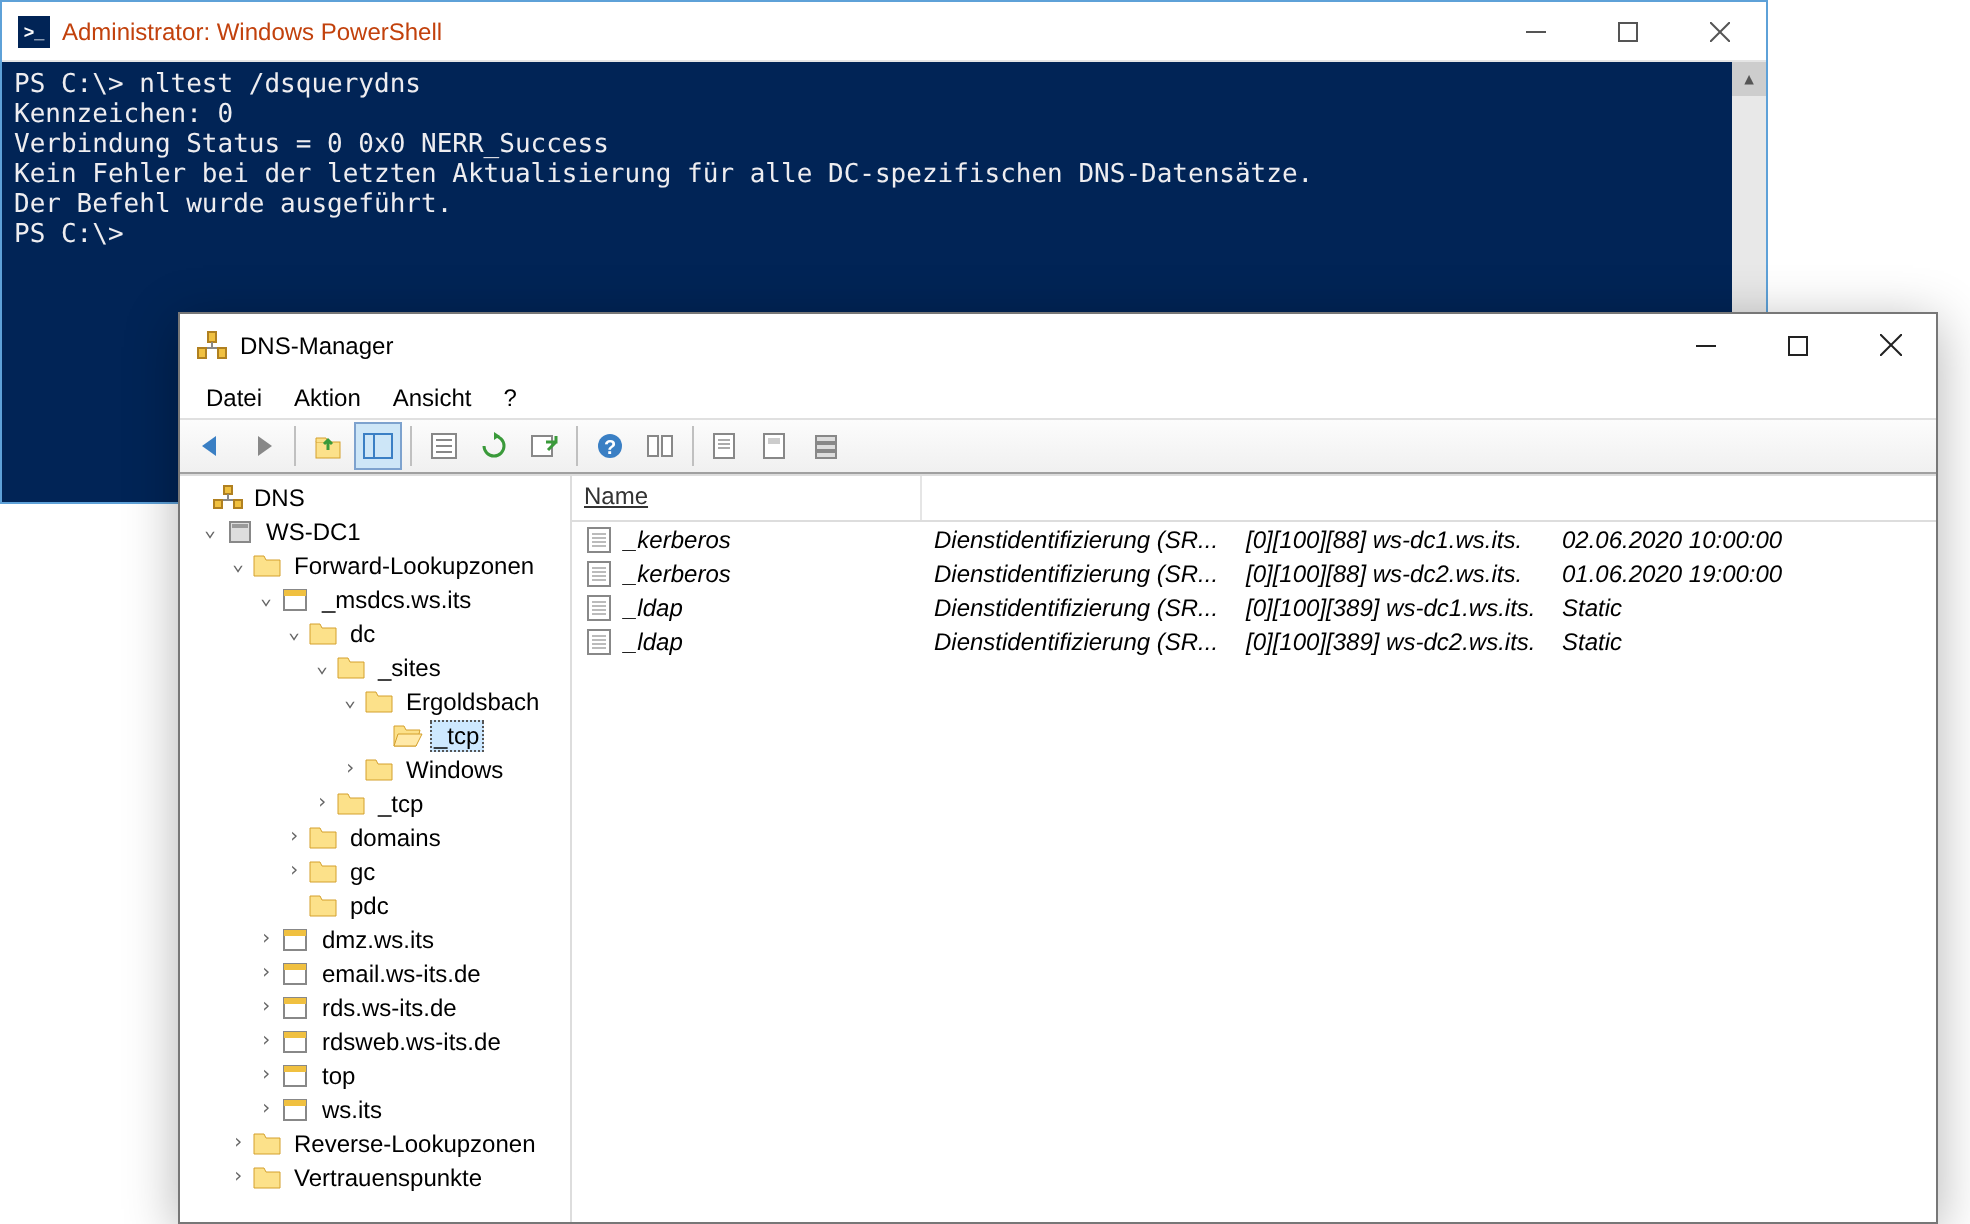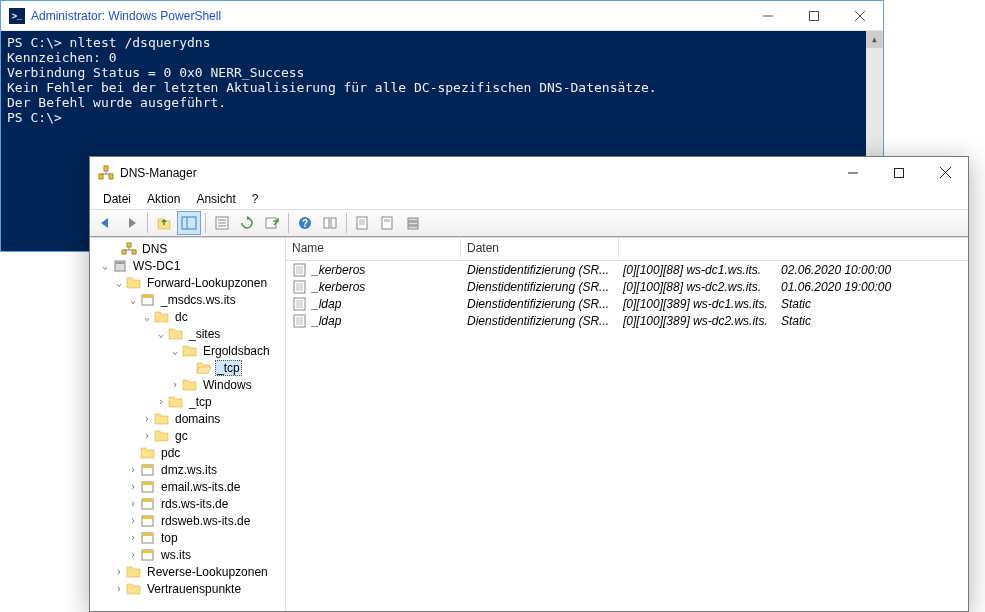--- a/index.html
+++ b/index.html
@@ -2,21 +2,21 @@
 <html><head>
 <meta charset="utf-8">
 <style>
 * { box-sizing: border-box; margin: 0; padding: 0; }
 body { font-family: "Segoe UI", Tahoma, sans-serif; font-size: 12px; background: #fff; width: 985px; height: 612px; overflow: hidden; position: relative; }
 
 
 .ps-window { position: absolute; top: 0; left: 0; width: 884px; background: #fff; border: 1px solid #5ea1d8; }
 .ps-titlebar { height: 30px; background: #fff; display: flex; align-items: center; padding: 0 0 0 8px; border-bottom: 1px solid #e5e5e5; }
 .ps-icon { width: 16px; height: 16px; background: #012456; display: inline-flex; align-items: center; justify-content: center; color: #fff; font-size: 9px; font-weight: bold; margin-right: 6px; }
-.ps-title { flex: 1; color: #1d4ed8; font-size: 12px; }
+.ps-title { flex: 1; color: #c2410c; font-size: 12px; }
 .ps-ctrl { display: flex; }
 .ps-btn { width: 46px; height: 30px; display: flex; align-items: center; justify-content: center; color: #555; }
 .ps-body { background: #012456; color: #eeedf0; font-family: Consolas, monospace; font-size: 13px; padding: 4px 6px; height: 220px; white-space: pre; position: relative; line-height: 15px; }
 .ps-scroll { position: absolute; right: 0; top: 0; width: 17px; height: 100%; background: #e8e8e8; }
 .ps-scroll-btn { height: 17px; background: #cdcdcd; display:flex; align-items:center; justify-content:center; font-size:8px; color:#555;}
 .ps-scroll-track { height: calc(100% - 34px); }
 .ps-scroll-btn.bottom { position:absolute; bottom:0; width:100%; }
 
 
 .dns-window { position: absolute; top: 156px; left: 89px; width: 880px; height: 456px; background: #fff; border: 1px solid #777; box-shadow: 0 5px 25px rgba(0,0,0,0.3); display:flex; flex-direction:column; }
@@ -38,21 +38,21 @@
 .dns-tree { width: 196px; border-right: 1px solid #ddd; padding: 2px 0; overflow: hidden; font-size: 12px; }
 .tree-row { display: flex; align-items: center; height: 17px; white-space: nowrap; cursor: default; }
 .tree-row.selected .tree-label { background: #cde8ff; border: 1px dotted #555; padding: 0 1px; }
 .tree-toggle { width: 14px; text-align: center; color: #666; font-size: 10px; font-family: monospace; }
 .tree-icon { width: 16px; height: 14px; margin-right: 3px; display:inline-flex; align-items:center; justify-content:center; }
 .tree-label { padding: 0 2px; }
 .folder { fill: #fce18a; stroke: #d4a02c; stroke-width: 0.5; }
 
 .dns-list { flex: 1; display:flex; flex-direction:column; }
 .list-header { display: flex; height: 23px; border-bottom: 1px solid #ddd; background: #fff; }
-.list-header .col { padding: 3px 6px; border-right: 1px solid #e5e5e5; font-size: 12px; color: #333; }
+.list-header .col { padding: 3px 6px; border-right: 1px solid #e5e5e5; font-size: 12px; color: #333; text-decoration: underline; }
 .list-rows { flex:1; }
 .list-row { display: flex; height: 17px; align-items: center; font-size: 12px; font-style: italic; }
 .list-row .col { padding: 0 6px; overflow: hidden; white-space: nowrap; text-overflow: ellipsis; display:flex; align-items:center; }
 .col-name { width: 175px; }
 .col-typ { width: 156px; }
 .col-daten { width: 158px; }
 .col-zeit { width: 170px; }
 .rec-icon { width:16px; height:14px; margin-right:4px; display:inline-flex; align-items:center; justify-content:center; }
 
 svg { display: block; }
@@ -205,21 +205,21 @@
     <div class="tb-btn">
         <svg width="16" height="14">
           <rect x="3" y="2" width="10" height="3" fill="#ddd" stroke="#888"></rect>
           <rect x="3" y="6" width="10" height="3" fill="#ddd" stroke="#888"></rect>
           <rect x="3" y="10" width="10" height="3" fill="#ddd" stroke="#888"></rect>
         </svg>
       </div>
   </div>
   <div class="dns-body">
     <div class="dns-tree">
-      <div class="tree-row" style="padding-left:17px">
+      <div class="tree-row" style="padding-left:2px">
           <span class="tree-toggle"></span>
           <span class="tree-icon">
             <svg width="16" height="14">
               <rect x="6" y="1" width="4" height="4" fill="#f0c040" stroke="#b08020"></rect>
               <line x1="8" y1="5" x2="8" y2="8" stroke="#888"></line>
               <line x1="3" y1="8" x2="13" y2="8" stroke="#888"></line>
               <rect x="1" y="8" width="4" height="4" fill="#f0c040" stroke="#b08020"></rect>
               <rect x="11" y="8" width="4" height="4" fill="#f0c040" stroke="#b08020"></rect>
             </svg>
           </span>
@@ -320,21 +320,21 @@
         </div>
       <div class="tree-row" style="padding-left:50px">
           <span class="tree-toggle">›</span>
           <span class="tree-icon">
             <svg width="16" height="14">
               <path d="M1 4 L1 2 L6 2 L7 4 L14 4 L14 12 L1 12 Z" class="folder"></path>
             </svg>
           </span>
           <span class="tree-label">gc</span>
         </div>
-      <div class="tree-row" style="padding-left:36px">
+      <div class="tree-row" style="padding-left:50px">
           <span class="tree-toggle"></span>
           <span class="tree-icon">
             <svg width="16" height="14">
               <path d="M1 4 L1 2 L6 2 L7 4 L14 4 L14 12 L1 12 Z" class="folder"></path>
             </svg>
           </span>
           <span class="tree-label">pdc</span>
         </div>
       <div class="tree-row" style="padding-left:36px">
           <span class="tree-toggle">›</span>
@@ -411,21 +411,20 @@
             <svg width="16" height="14">
               <path d="M1 4 L1 2 L6 2 L7 4 L14 4 L14 12 L1 12 Z" class="folder"></path>
             </svg>
           </span>
           <span class="tree-label">Vertrauenspunkte</span>
         </div>
     </div>
     <div class="dns-list">
       <div class="list-header">
         <div class="col col-name">Name</div>
-        <div class="col col-daten">Daten</div>
       </div>
       <div class="list-rows" id="list-rows">
           <div class="list-row">
             <div class="col col-name">
               <span class="rec-icon">
                 <svg width="16" height="14">
                   <rect x="2" y="1" width="11" height="12" fill="#fff" stroke="#888"></rect>
                   <line x1="4" y1="4" x2="11" y2="4" stroke="#bbb"></line>
                   <line x1="4" y1="6" x2="11" y2="6" stroke="#bbb"></line>
                   <line x1="4" y1="8" x2="11" y2="8" stroke="#bbb"></line>

